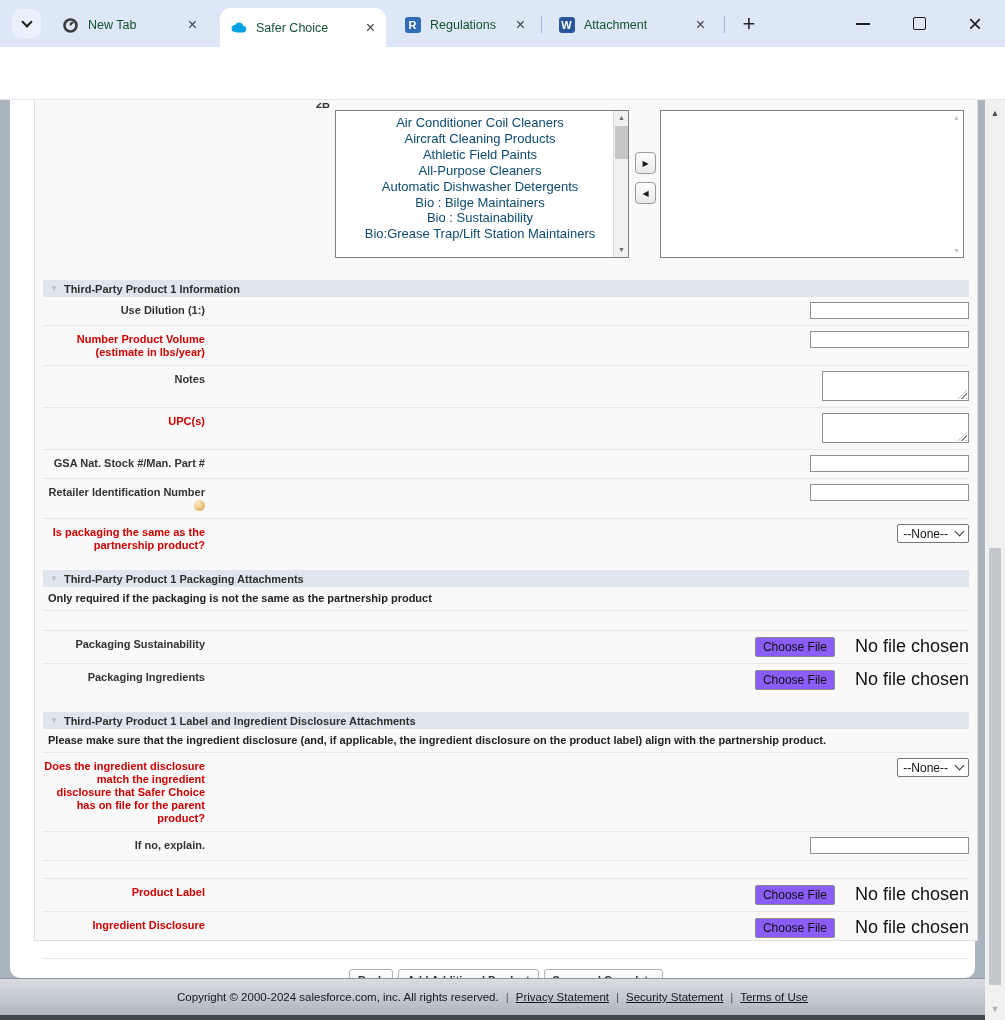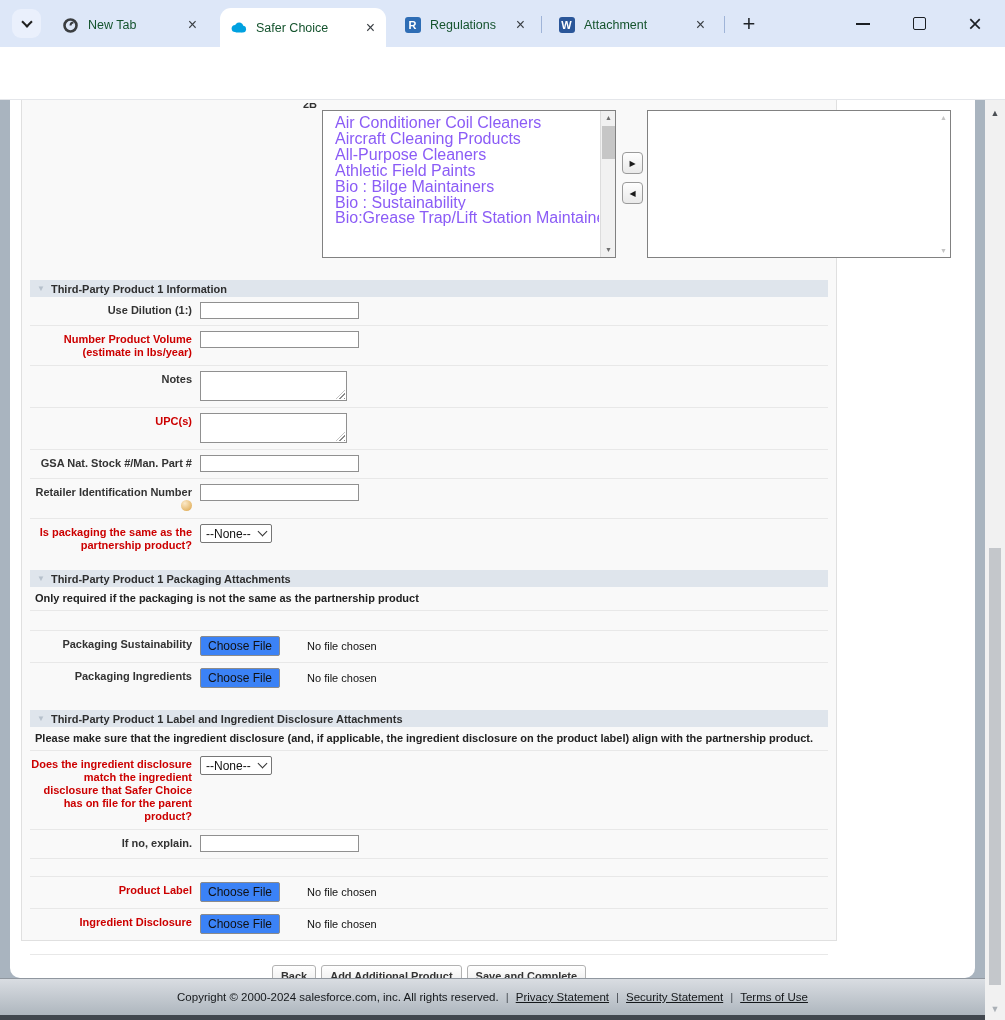--- a/index.html
+++ b/index.html
@@ -43,69 +43,69 @@
   .tb-divider { position:absolute; left:816px; top:63px; width:1px; height:22px; background:#c3d0e8; }
   .avatar { position:absolute; left:919px; top:60px; width:27px; height:27px; border-radius:50%;
       background:#0d5c47; color:#fff; font-size:13px; font-weight:bold; display:flex; align-items:center;
       justify-content:center; cursor:pointer; }
   .kebab { position:absolute; left:965px; top:58px; width:28px; height:32px; display:flex; align-items:center;
       justify-content:center; font-size:17px; font-weight:bold; color:#3c4348; cursor:pointer; letter-spacing:0; }
 
   
   .viewport { position:absolute; top:100px; left:0; width:985px; height:920px; background:#a9b4bf; overflow:hidden; }
   .card { position:absolute; left:10px; top:0; width:965px; height:878px; background:#fff; border-radius:0 0 10px 10px; }
-  .panel { position:absolute; left:11px; top:0; width:816px; height:841px; background:#f9f9f9;
+  .panel { position:absolute; left:24px; top:0; width:944px; height:841px; background:#f9f9f9;
       border:1px solid #e0e0e0; border-top:none; padding:0 8px; }
 
   
   .toparea { position:relative; height:180px; }
   .crop-label { position:absolute; left:235px; top:3px; width:52px; height:10px; overflow:hidden;
       text-align:right; font-size:11px; font-weight:bold; color:#333; }
   .crop-label span { display:block; margin-top:-5px; }
   .listbox { position:absolute; top:10px; height:148px; background:#fff; border:1px solid #818181; overflow:hidden; }
   .lb-left { left:292px; width:294px; }
   .lb-right { left:617px; width:304px; }
   .lb-items { padding:4px 16px 0 12px; }
-  .lb-item { font-size:16px; color:#8b5cf6; line-height:15.9px; white-space:nowrap; overflow:hidden; cursor:default; }
+  .lb-item { font-size:13px; color:#0c4a6e; line-height:15.9px; white-space:nowrap; overflow:hidden; cursor:default;text-align:center; }
   .lb-sb { position:absolute; right:0; top:0; bottom:0; width:15px; background:#f1f1f1; border-left:1px solid #dcdcdc; }
   .lb-sb .arr { position:absolute; left:0; width:15px; height:13px; text-align:center; font-size:7px; color:#6f6f6f; line-height:13px; cursor:pointer; }
   .lb-sb .arr.up { top:0; } .lb-sb .arr.dn { bottom:1px; }
   .lb-sb .thumb { position:absolute; left:1px; top:15px; width:13px; height:33px; background:#c6c6c6; cursor:pointer; }
   .ghost-arr { position:absolute; right:3px; font-size:7px; color:#c4c4c4; }
   .mv-btn { position:absolute; left:592px; width:21px; height:22px; border:1px solid #9a9a9a; border-radius:4px;
       background:linear-gradient(#fefefe,#e9e9e9); font-size:8px; color:#1a1a1a; display:flex; align-items:center;
       justify-content:center; cursor:pointer; }
   .mv-right { top:52px; } .mv-left { top:82px; }
 
   
   .sec-h { height:17px; background:#dfe5ec; display:flex; align-items:center; padding-left:7px;
       font-size:11px; font-weight:bold; color:#2e2e2e; }
   .sec-h .tri { font-size:8px; color:#b7c1cc; margin-right:6px; }
   .frow { display:flex; align-items:flex-start; border-bottom:1px solid #e8e8e8; padding:5px 0 6px; }
   .fl { width:170px; flex:0 0 170px; text-align:right; padding:2px 8px 0 0; font-size:11px; font-weight:bold;
       color:#333; line-height:13px; }
   .fl.req { color:#cc0000; }
-  .fc { flex:1; display:flex; align-items:center; }
+  .fc { flex:1; display:flex; align-items:center;justify-content:flex-end; }
   .ti { width:159px; height:17px; border:1px solid #909090; background:#fff; font-size:12px;
       font-family:"Liberation Sans",sans-serif; padding:0 2px; }
   .ta-wrap { position:relative; display:inline-block; }
   .ta { width:147px; height:30px; border:1px solid #909090; background:#fff; resize:none;
       font-family:"Liberation Sans",sans-serif; font-size:12px; display:block; }
   .grip { position:absolute; right:2px; bottom:2px; width:9px; height:9px;
       background:repeating-linear-gradient(135deg, transparent 0 2px, #8a8a8a 2px 3.2px);
       clip-path:polygon(100% 0,100% 100%,0 100%); cursor:nwse-resize; }
   .sel { height:19px; border:1px solid #767676; border-radius:2px; background:#fff; display:inline-flex;
       align-items:center; padding:0 5px; font-size:12px; color:#111; gap:8px; cursor:pointer; }
   .sel .schev { width:7px; height:7px; border-right:1.8px solid #333; border-bottom:1.8px solid #333;
       transform:rotate(45deg); margin-top:-4px; }
   .help-ico { display:inline-block; width:11px; height:11px; border-radius:50%; margin-left:4px; vertical-align:-2px;
       background:radial-gradient(circle at 35% 30%, #fbe9c8, #dca344); cursor:pointer; }
-  .cf-btn { height:20px; padding:0 7px; border:1px solid #8b8b8b; border-radius:2px; background:#3b82f6;
+  .cf-btn { height:20px; padding:0 7px; border:1px solid #8b8b8b; border-radius:2px; background:#8b5cf6;
       font-size:12px; color:#111; font-family:"Liberation Sans",sans-serif; cursor:pointer; }
-  .nofile { font-size:11px; color:#111; margin-left:27px; }
+  .nofile { font-size:18px; color:#111; margin-left:20px; }
   .note-row { font-size:11px; font-weight:bold; color:#222; padding:5px 0 6px 5px; border-bottom:1px solid #e8e8e8; }
   .empty-row { height:20px; border-bottom:1px solid #e8e8e8; }
   .btnbar { display:flex; justify-content:center; gap:5px; padding:10px 0 12px; border-top:1px solid #e8e8e8; margin-top:14px; }
   .abtn { height:21px; padding:0 8px; border:1px solid #b2b2b2; border-radius:3px;
       background:linear-gradient(#ffffff,#ebebeb); font-size:11px; font-weight:bold; color:#333;
       font-family:Liberation Sans, sans-serif; cursor:pointer;text-align:right; }
 
   
   .footerband { position:absolute; left:0; top:878px; width:985px; height:37px;
       background:linear-gradient(#d9dde2,#aeb6be); border-top:1px solid #90979f;
@@ -255,22 +255,23 @@
 
       <div class="toparea">
         <div class="crop-label">
             <span>2B</span>
           </div>
 
         <div class="listbox lb-left">
           <div class="lb-items">
             <div class="lb-item">Air Conditioner Coil Cleaners</div>
             <div class="lb-item">Aircraft Cleaning Products</div>
+            <div class="lb-item">Athletic Field Paints</div>
             <div class="lb-item">All-Purpose Cleaners</div>
-            <div class="lb-item">Athletic Field Paints</div>
+            <div class="lb-item">Automatic Dishwasher Detergents</div>
             <div class="lb-item">Bio : Bilge Maintainers</div>
             <div class="lb-item">Bio : Sustainability</div>
             <div class="lb-item">Bio:Grease Trap/Lift Station Maintainers</div>
           </div>
           <div class="lb-sb">
             <div class="arr up">▲</div>
             <div class="thumb"></div>
             <div class="arr dn">▼</div>
           </div>
         </div>

